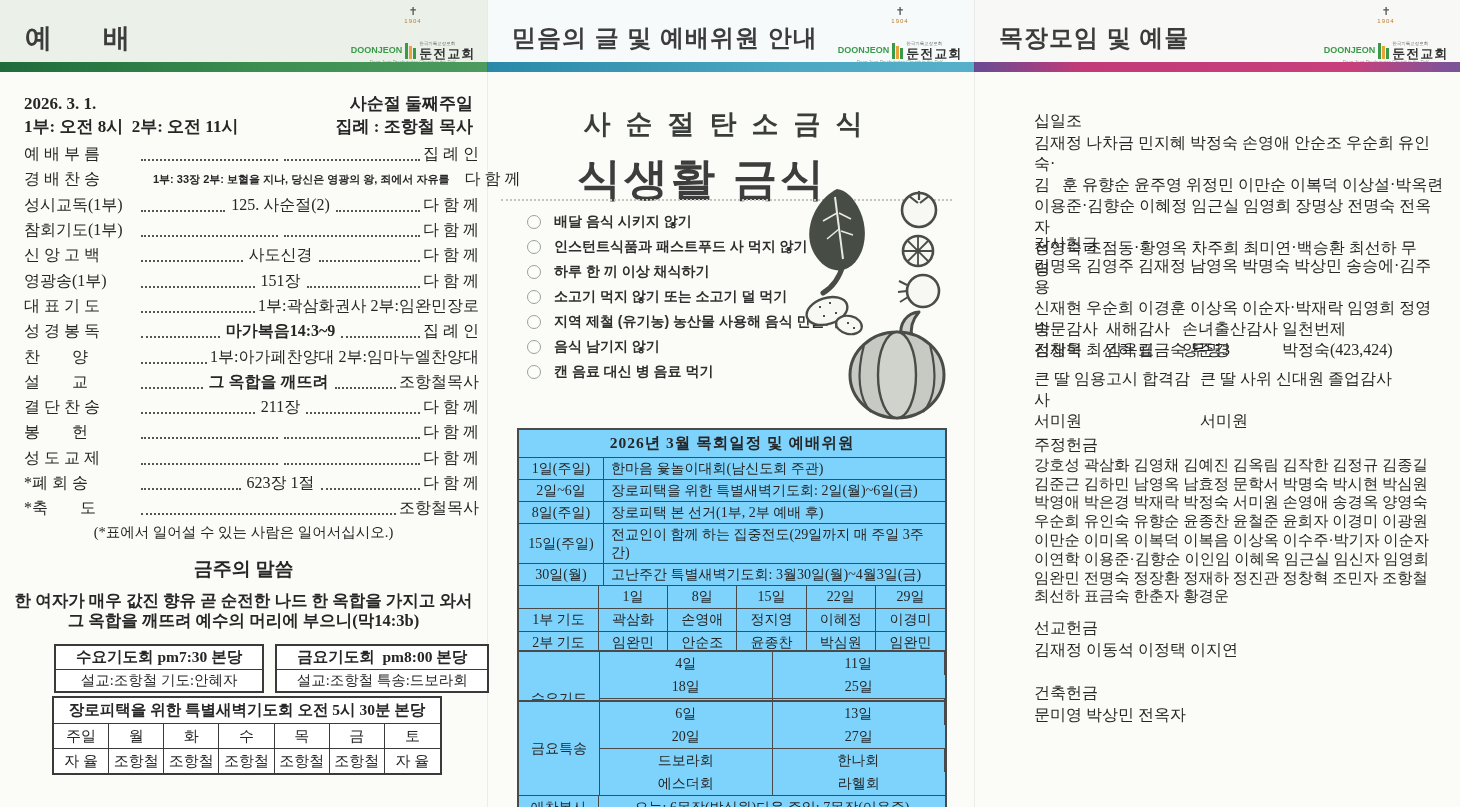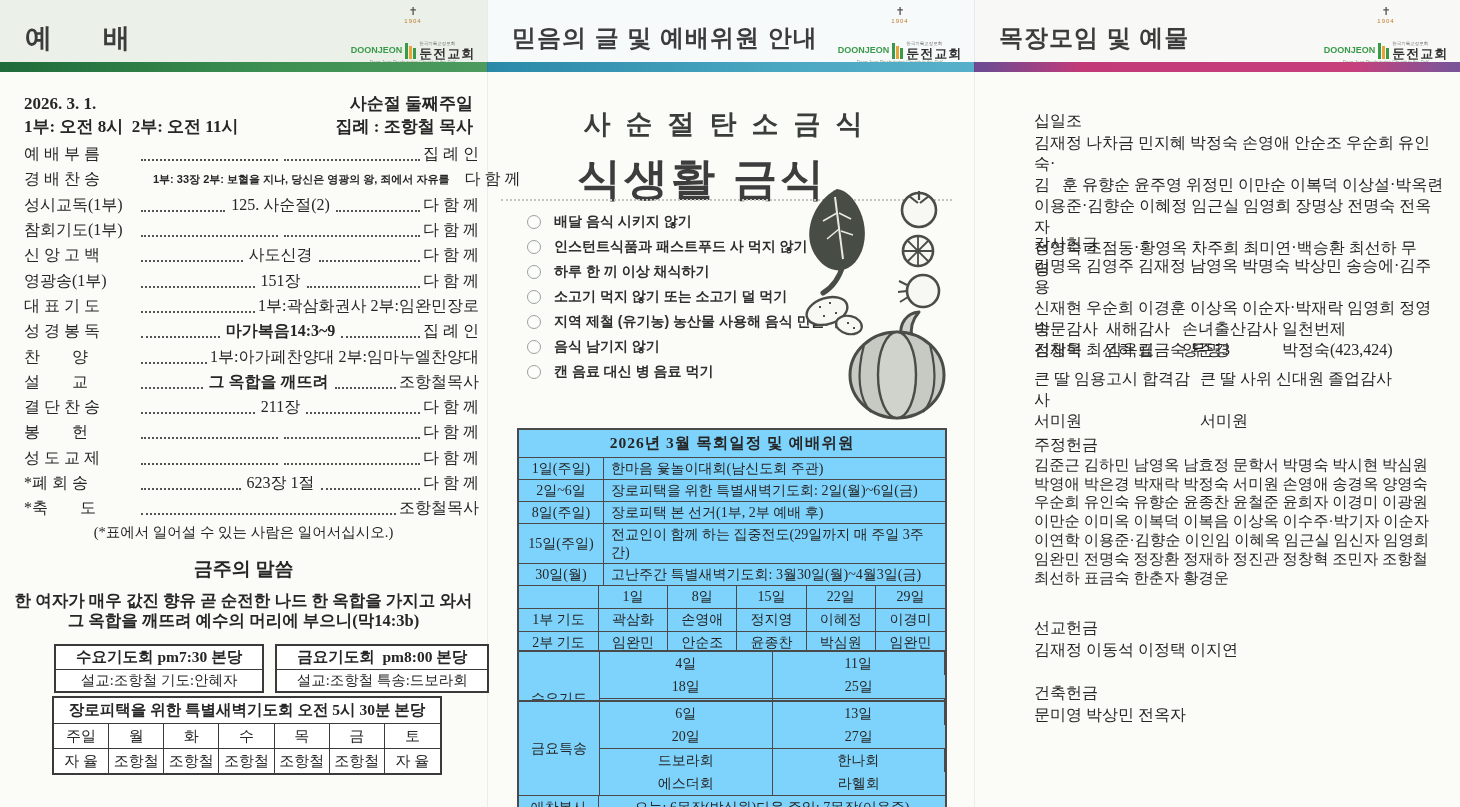--- a/index.html
+++ b/index.html
@@ -519,20 +519,21 @@
       <span>큰 딸 사위 신대원 졸업감사</span>
     </div>
     <div class="grid2">
       <span>서미원</span>
       <span>서미원</span>
     </div>
   </div>
 
   <div class="sec" id="r-weekly" style="top:436px;">
     <div class="sec-t" style="font-size:16px;">주정헌금</div>
+    <div>강호성 곽삼화 김영채 김예진 김옥림 김작한 김정규 김종길</div>
     <div>김준근 김하민 남영옥 남효정 문학서 박명숙 박시현 박심원</div>
     <div>박영애 박은경 박재락 박정숙 서미원 손영애 송경옥 양영숙</div>
     <div>우순희 유인숙 유향순 윤종찬 윤철준 윤희자 이경미 이광원</div>
     <div>이만순 이미옥 이복덕 이복음 이상옥 이수주·박기자 이순자</div>
     <div>이연학 이용준·김향순 이인임 이혜옥 임근실 임신자 임영희</div>
     <div>임완민 전명숙 정장환 정재하 정진관 정창혁 조민자 조항철</div>
     <div>최선하 표금숙 한춘자 황경운</div>
   </div>
 
   <div class="sec" style="top:617px;">

